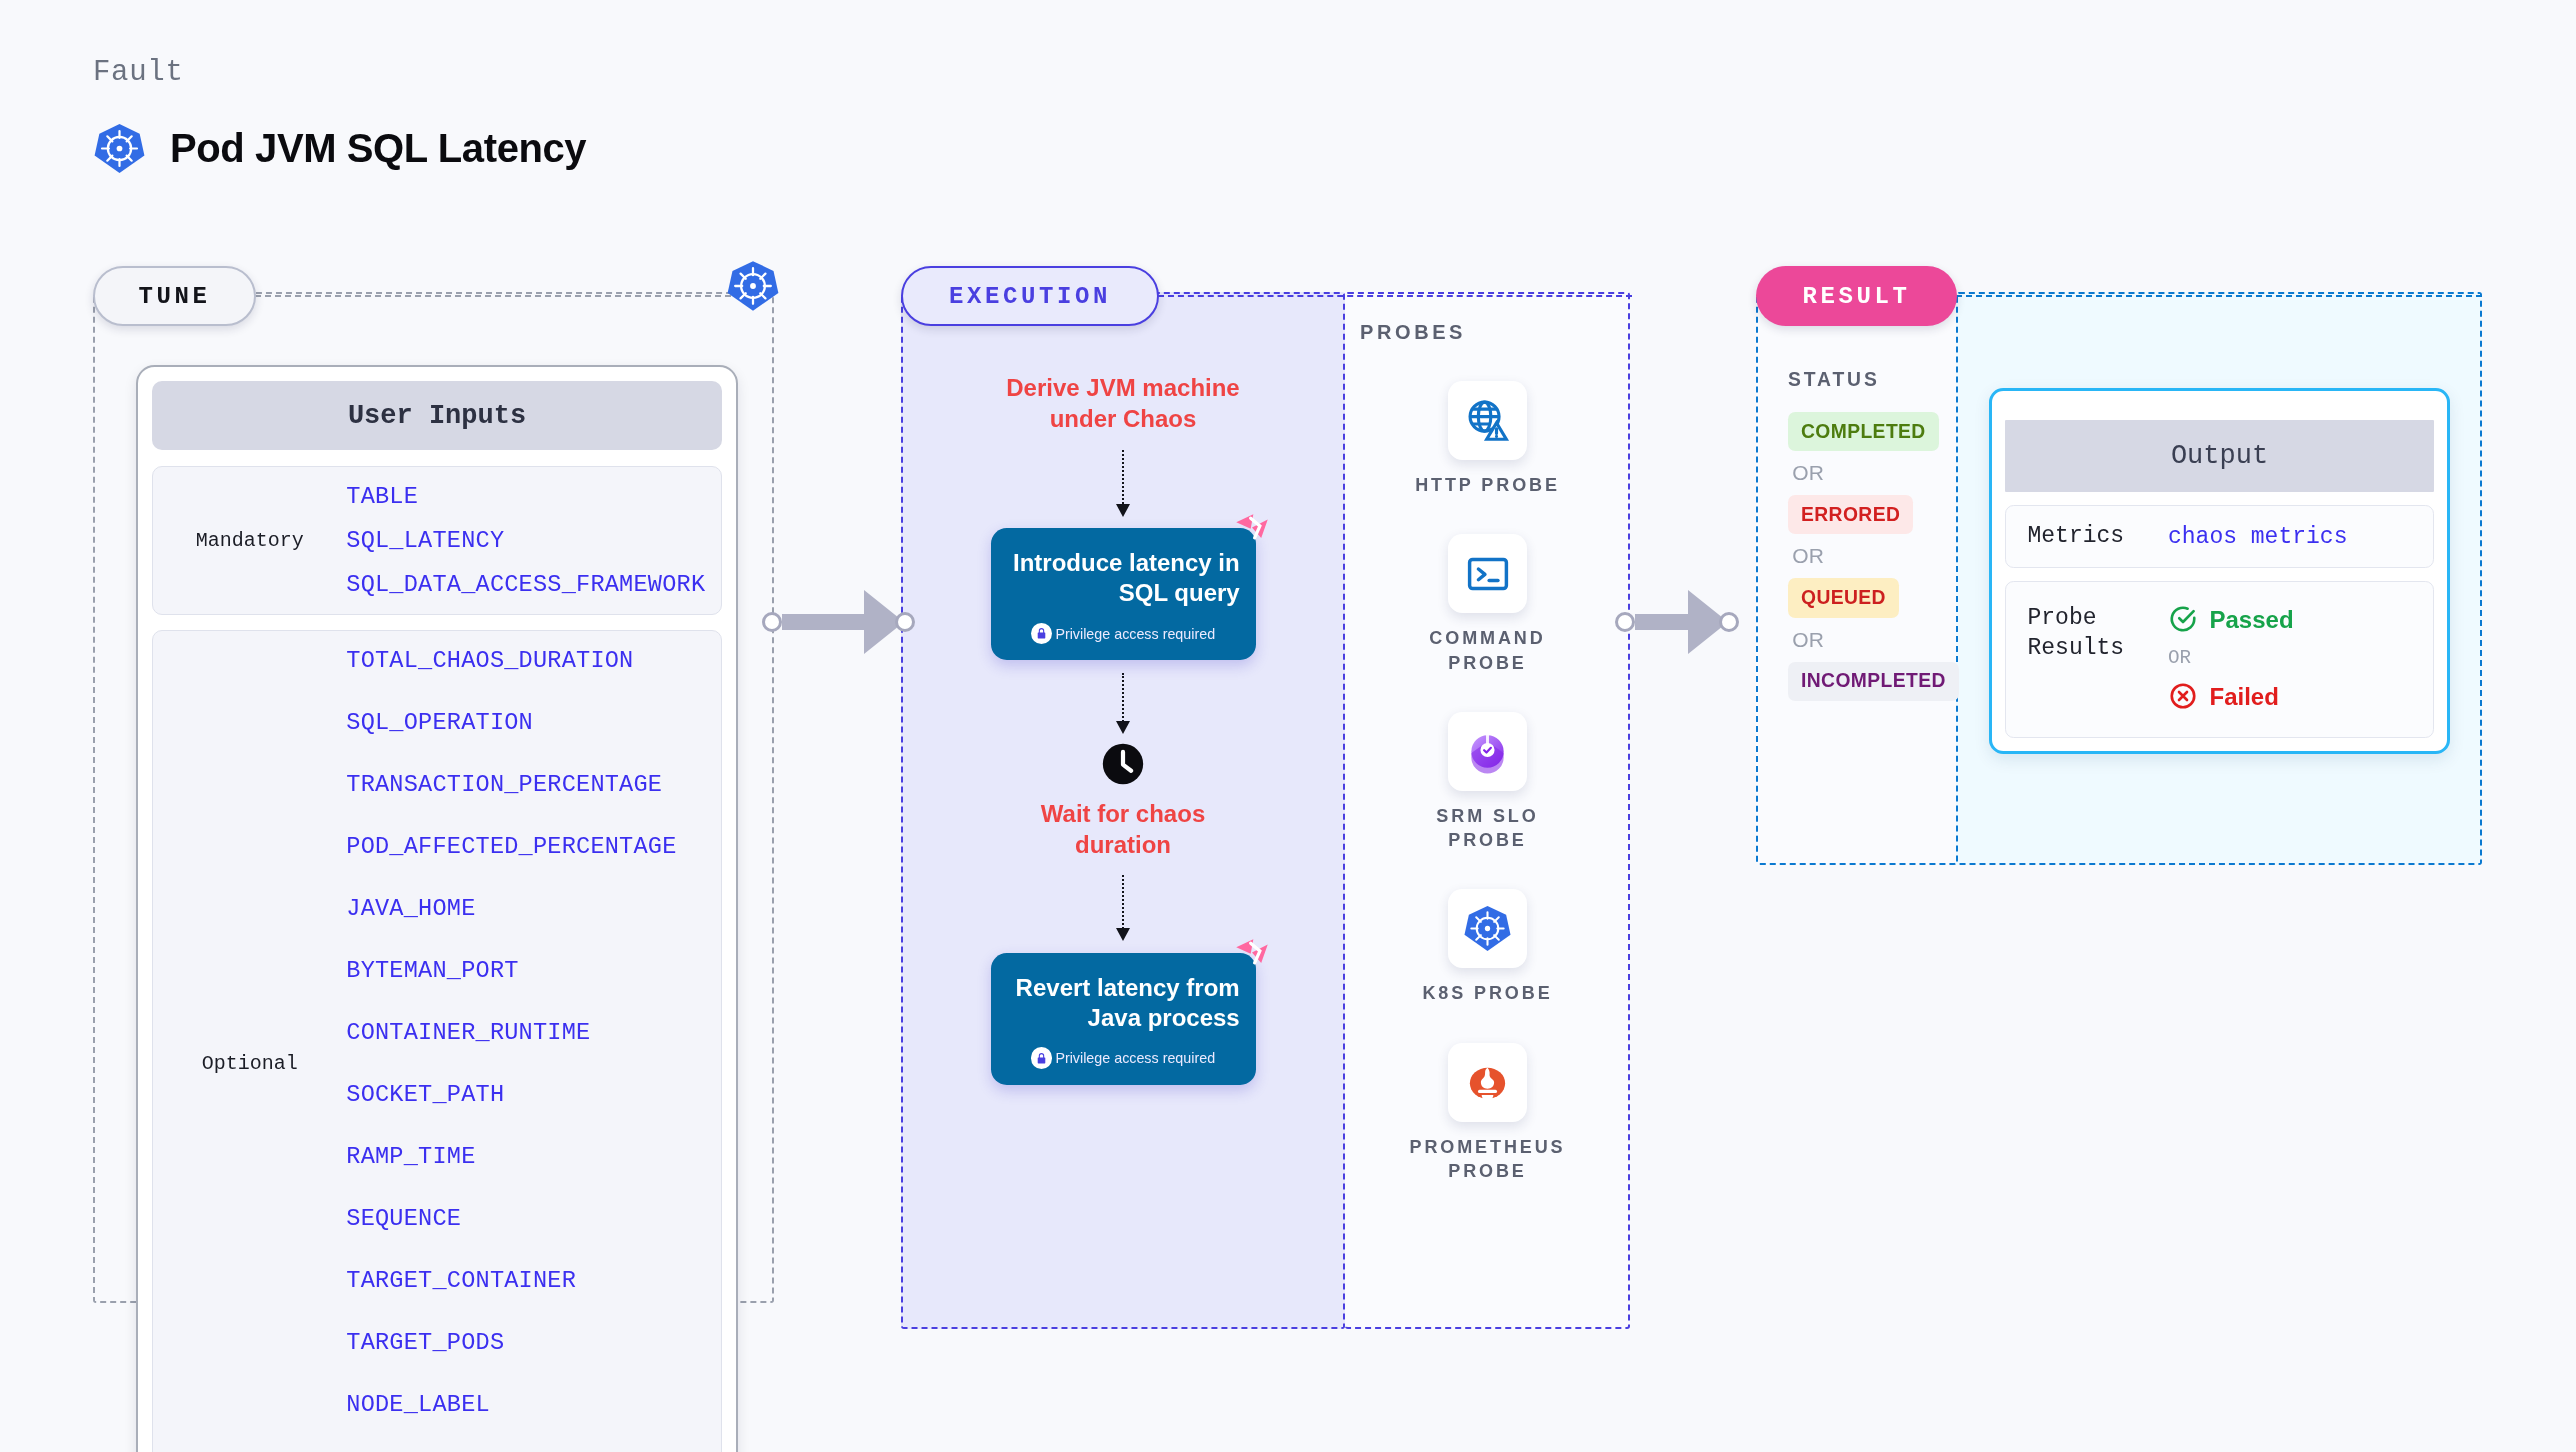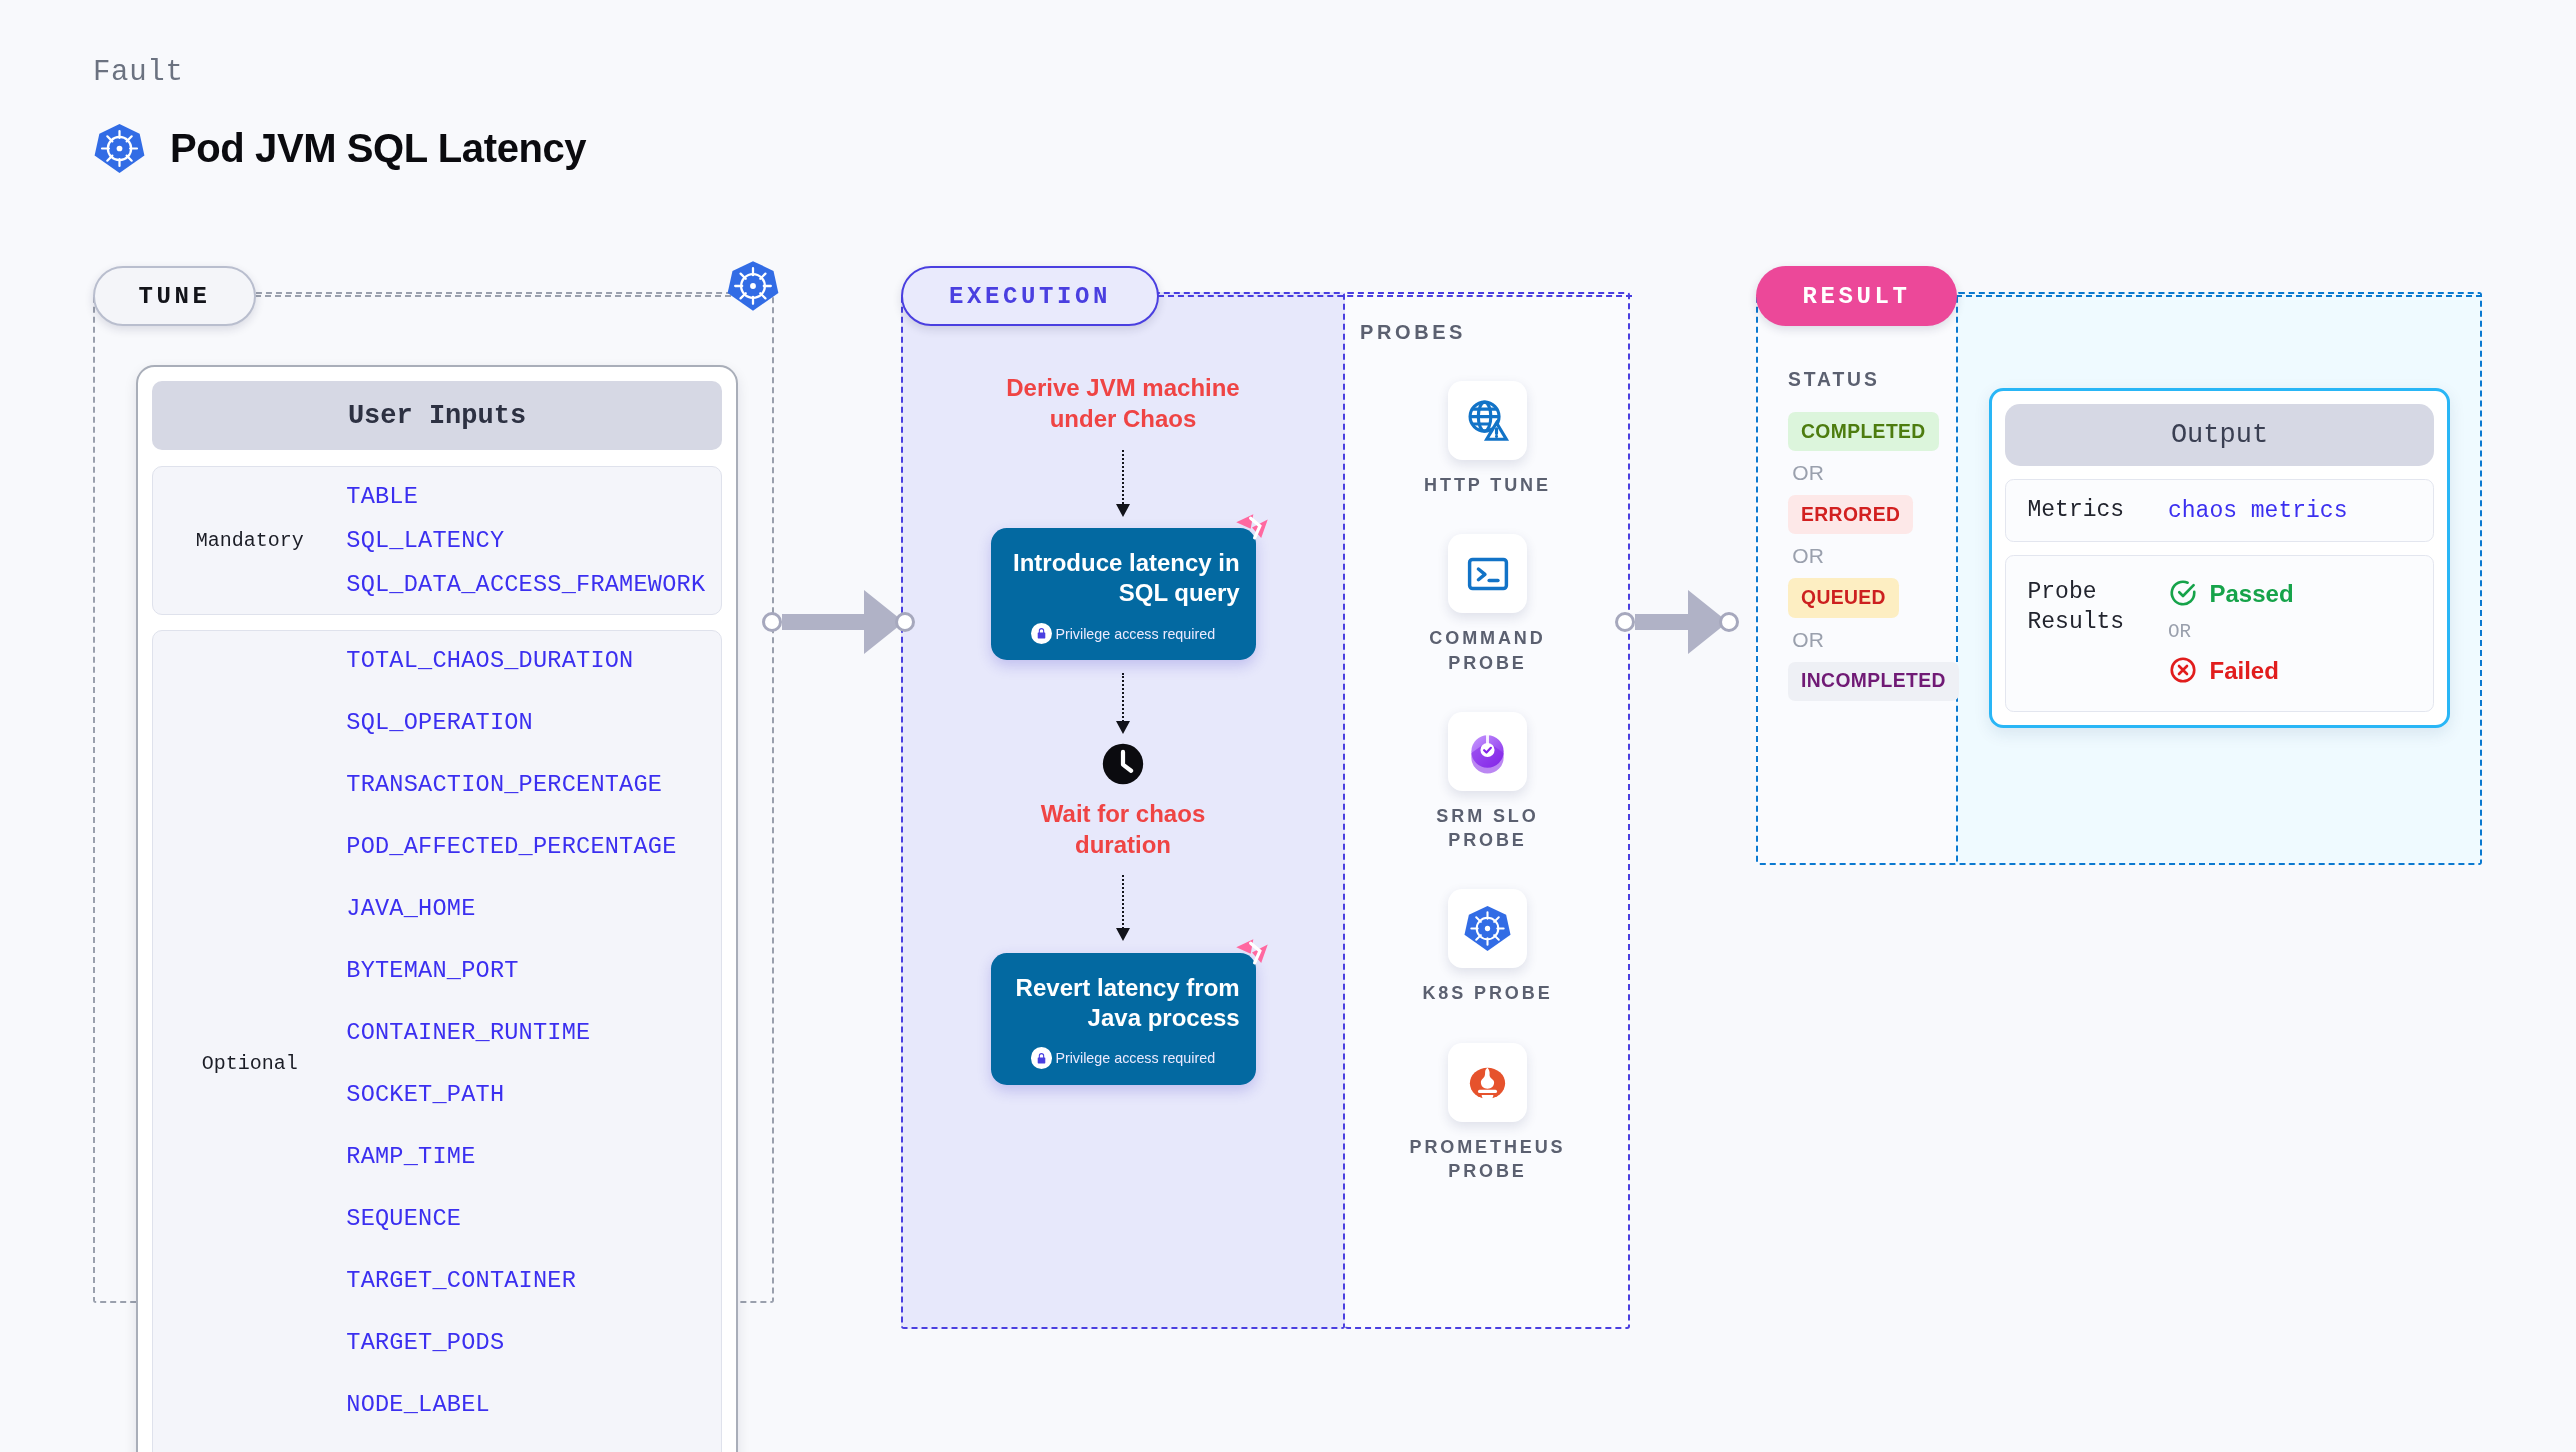--- a/index.html
+++ b/index.html
@@ -177,23 +177,23 @@
   }
   .status-or { font-size:21px; color:#9aa0ad; padding-left:4.3px; }
 
   
   #output-card {
     position:absolute; left:1989px; top:388px; width:461px;
     background:#fff; border:3.6px solid #29b6f6; border-radius:14.3px;
     padding:13px; box-shadow:0 5.7px 15.8px rgba(20,60,110,.10);
   }
   #output-header {
-    background:#d6d8e4; border-radius:15px; height:62px;
+    background:#d6d8e4; border-radius:1px; height:72px;
     display:flex;align-items:center;justify-content:center;
-    font-family:"Liberation Mono", monospace; font-size:27px; color:#3a3f52;
+    font-family:"Liberation Mono", monospace; font-size:27px; color:#3a3f52;margin-top:16px;
   }
   .out-row {
     margin-top:13px; border:1.4px solid #e3e6ef; border-radius:8.6px;
     background:#fbfcfe; display:flex; align-items:center; padding:15.8px 0;
   }
   .out-key {
     flex:0 0 162px; padding-left:21.5px;
     font-family:"Liberation Mono", monospace; font-size:23px; color:#22242e;
     line-height:1.3; white-space:pre-line;
   }
@@ -377,21 +377,21 @@
   <div class="probe-item">
     <div class="probe-tile">
       <svg width="47" height="47" viewBox="0 0 24 24" fill="none" stroke="#1273c7" stroke-width="1.6">
         <circle cx="10.5" cy="10" r="7.4"></circle>
         <ellipse cx="10.5" cy="10" rx="3.2" ry="7.4"></ellipse>
         <path d="M3.3 10h14.4M4.6 6.2h11.8M4.6 13.8h8.2"></path>
         <path d="M16.6 13.2 21.6 21.6H11.6Z" fill="#fff"></path>
         <path d="M16.6 16.2v2.4M16.6 20.1v.05" stroke-linecap="round"></path>
       </svg>
     </div>
-    <div class="probe-label">HTTP TUNE</div>
+    <div class="probe-label">HTTP PROBE</div>
   </div>
 
   <div class="probe-item">
     <div class="probe-tile">
       <svg width="46" height="46" viewBox="0 0 24 24" fill="none" stroke="#1273c7" stroke-width="1.8">
         <rect x="2.4" y="4.4" width="19.2" height="15.2" rx="1.6"></rect>
         <path d="M7 9.4l3.4 2.8L7 15" stroke-linecap="round" stroke-linejoin="round"></path>
         <path d="M12.6 15.4h4.6" stroke-linecap="round"></path>
       </svg>
     </div>

